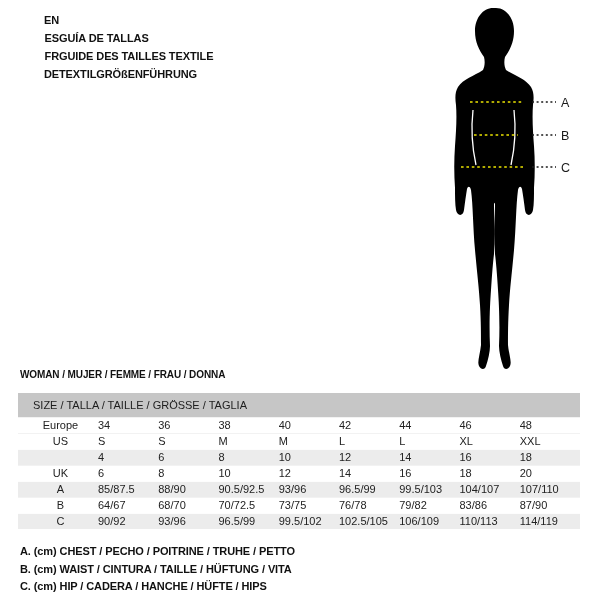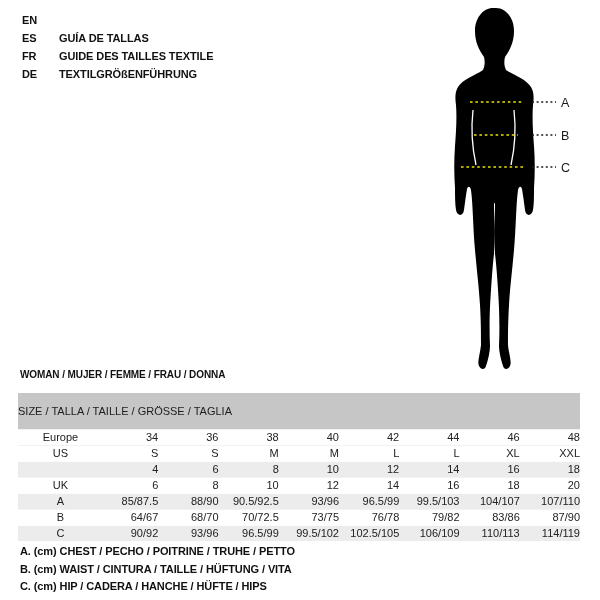--- a/index.html
+++ b/index.html
@@ -4,30 +4,30 @@
 <style>
   html,body{margin:0;padding:0;}
   body{
     width:600px;height:600px;position:relative;background:#ffffff;
     font-family:"Liberation Sans","DejaVu Sans",sans-serif;
     color:#1a1a1a;overflow:hidden;
   }
   
   .langs{position:absolute;top:11px;left:22px;}
   .lang-row{display:flex;line-height:18px;font-size:11px;font-weight:bold;letter-spacing:-0.1px;color:#111;}
-  .lang-code{width:37px;flex:0 0 37px;}
+  .lang-code{width:37px;flex:0 0 37px;text-align:right;}
   
   .figure-wrap{position:absolute;left:415px;top:0;width:185px;height:375px;}
   
   .table-title{position:absolute;left:20px;top:369px;font-size:10px;font-weight:bold;letter-spacing:-0.1px;color:#111;}
   .size-table{position:absolute;left:18px;top:393px;width:562px;font-size:11px;color:#222;}
-  .t-header{height:36px;background:#c6c6c6;display:flex;align-items:center;padding-left:0;box-sizing:border-box;color:#1d1d1d;}
+  .t-header{height:24px;background:#c6c6c6;display:flex;align-items:center;padding-left:15px;box-sizing:border-box;color:#1d1d1d;}
   .t-row{display:grid;grid-template-columns:80px repeat(8,1fr);height:16px;align-items:center;box-shadow:inset 0 1px 0 rgba(0,0,0,0.05);}
   .t-row .lbl{text-align:center;padding-left:5px;}
-  .t-row .val{text-align:right;}
+  .t-row .val{text-align:left;}
   .t-row.alt{background:#ececec;box-shadow:inset 0 1px 0 rgba(255,255,255,0.9);}
   
   .legend{position:absolute;left:20px;top:543px;}
   .legend-row{font-size:11px;font-weight:bold;line-height:17.5px;letter-spacing:-0.1px;color:#111;}
 </style>
 </head>
 <body>
 
 <div class="langs">
   <div class="lang-row">

